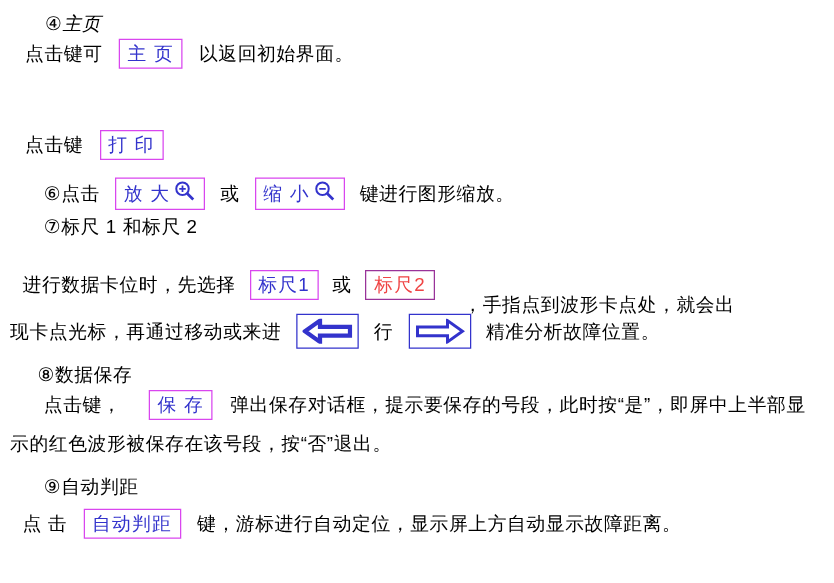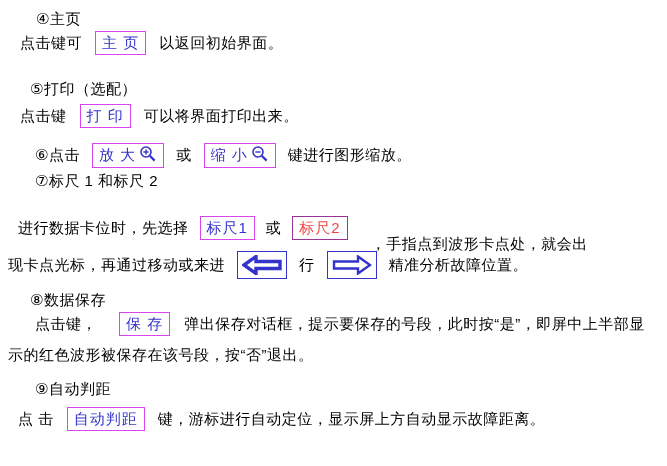--- a/index.html
+++ b/index.html
@@ -23,38 +23,36 @@
     display:inline-flex;align-items:center;justify-content:center;
     border:1px solid #3333cc;width:48px;height:26px;
   }
   .heading{letter-spacing:0.5px;}
 </style>
 </head>
 <body>
 
 <div class="page">
 
-  <div class="line heading" style="left:36px;top:8px;">④主页</div>
+  <div class="line heading" style="left:36px;top:8px;font-style:italic;">④主页</div>
 
   <div class="line" style="left:20px;top:32px;gap:13px;">
     <span>点击键可</span>
     <span class="key">
       <span>主 页</span>
     </span>
     <span>以返回初始界面。</span>
   </div>
 
-  <div class="line heading" style="left:30px;top:78px;">⑤打印（选配）</div>
 
   <div class="line" style="left:20px;top:105px;gap:13px;">
     <span>点击键</span>
     <span class="key">
       <span>打 印</span>
     </span>
-    <span>可以将界面打印出来。</span>
   </div>
 
   <div class="line" style="left:35px;top:144px;gap:12px;">
     <span>⑥点击</span>
     <span class="key">
       <span>放 大</span>
       <span class="mag">
         <svg width="18" height="18" viewBox="0 0 18 18">
           <circle cx="7" cy="7" r="5" fill="none" stroke="#3333cc" stroke-width="1.6"></circle>
           <line x1="7" y1="4.4" x2="7" y2="9.6" stroke="#3333cc" stroke-width="1.4"></line>

